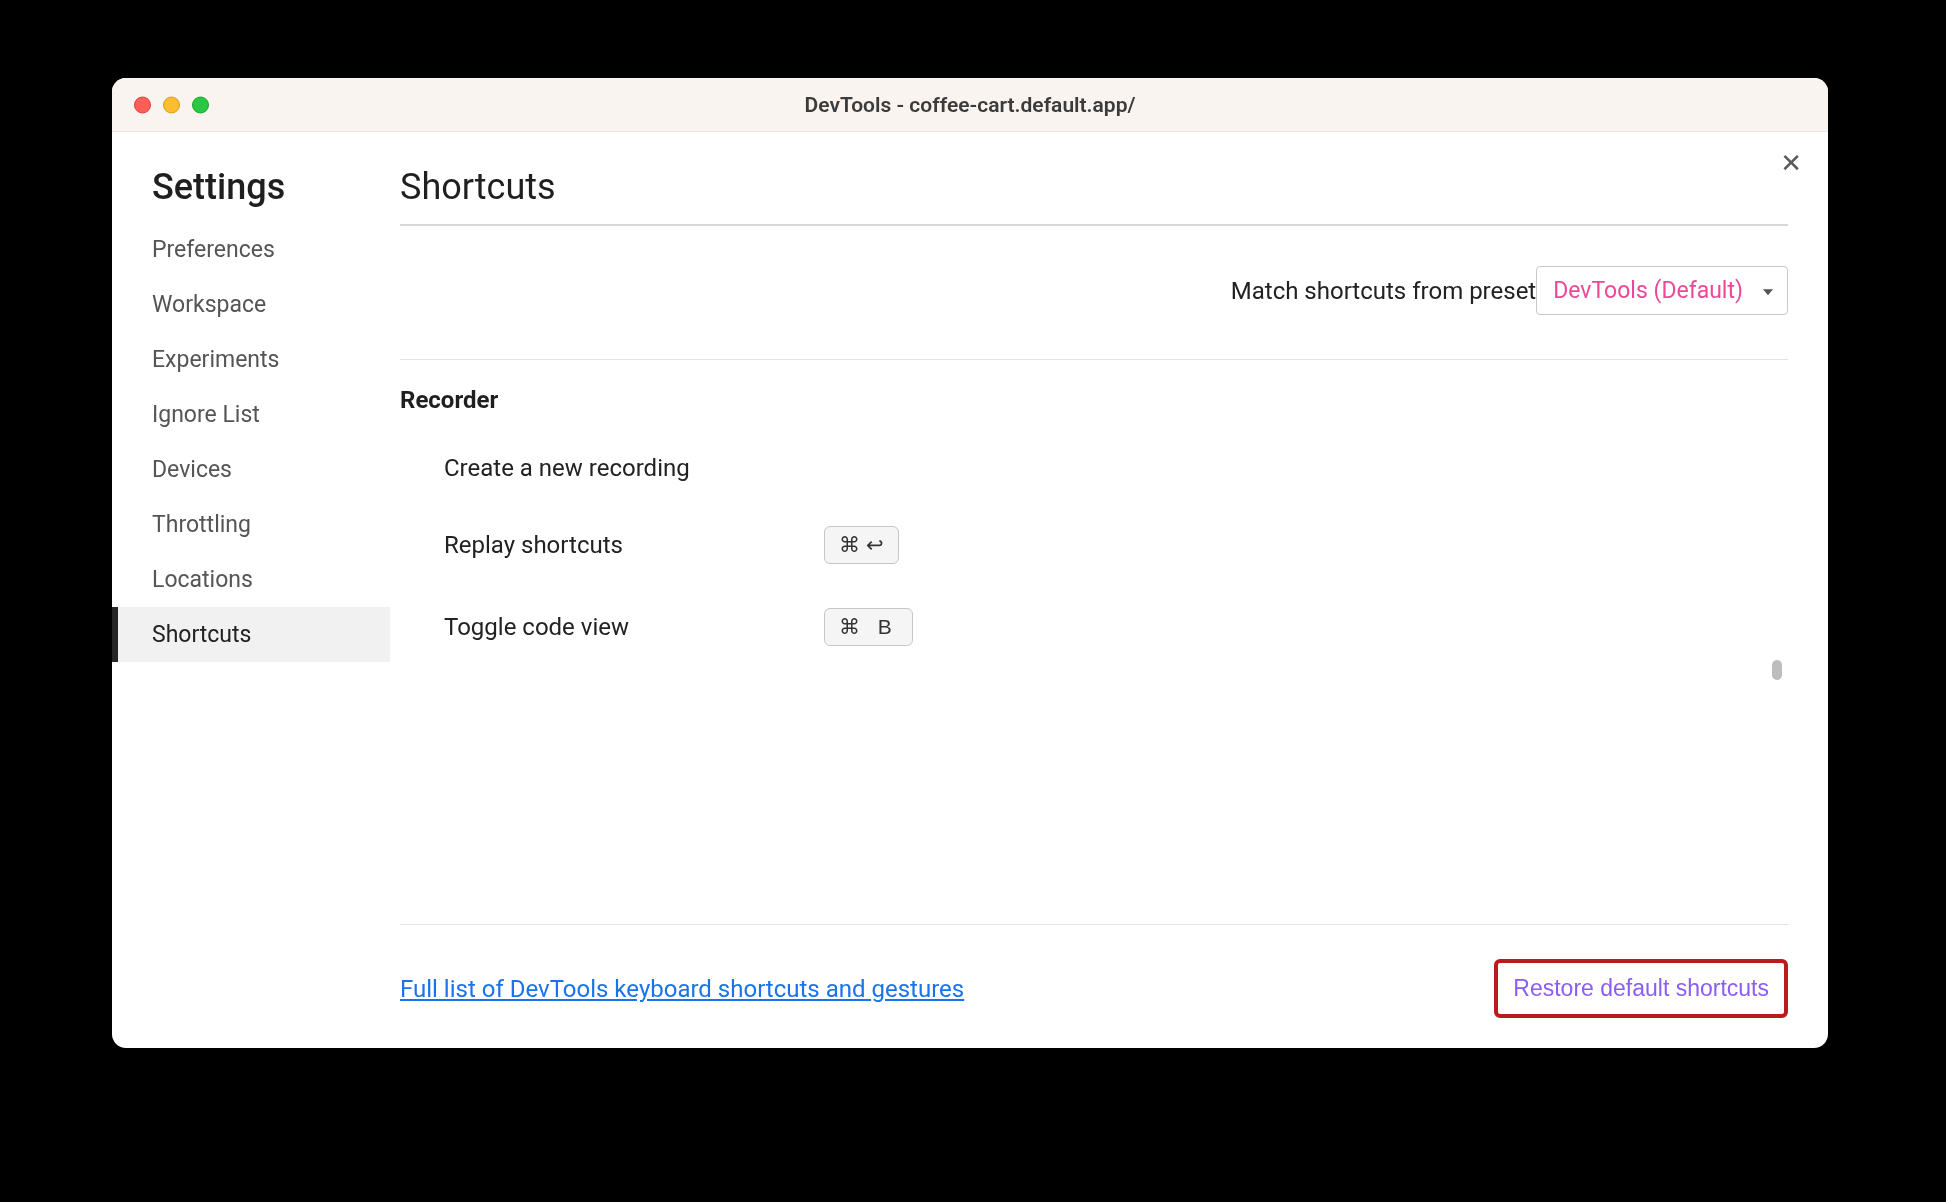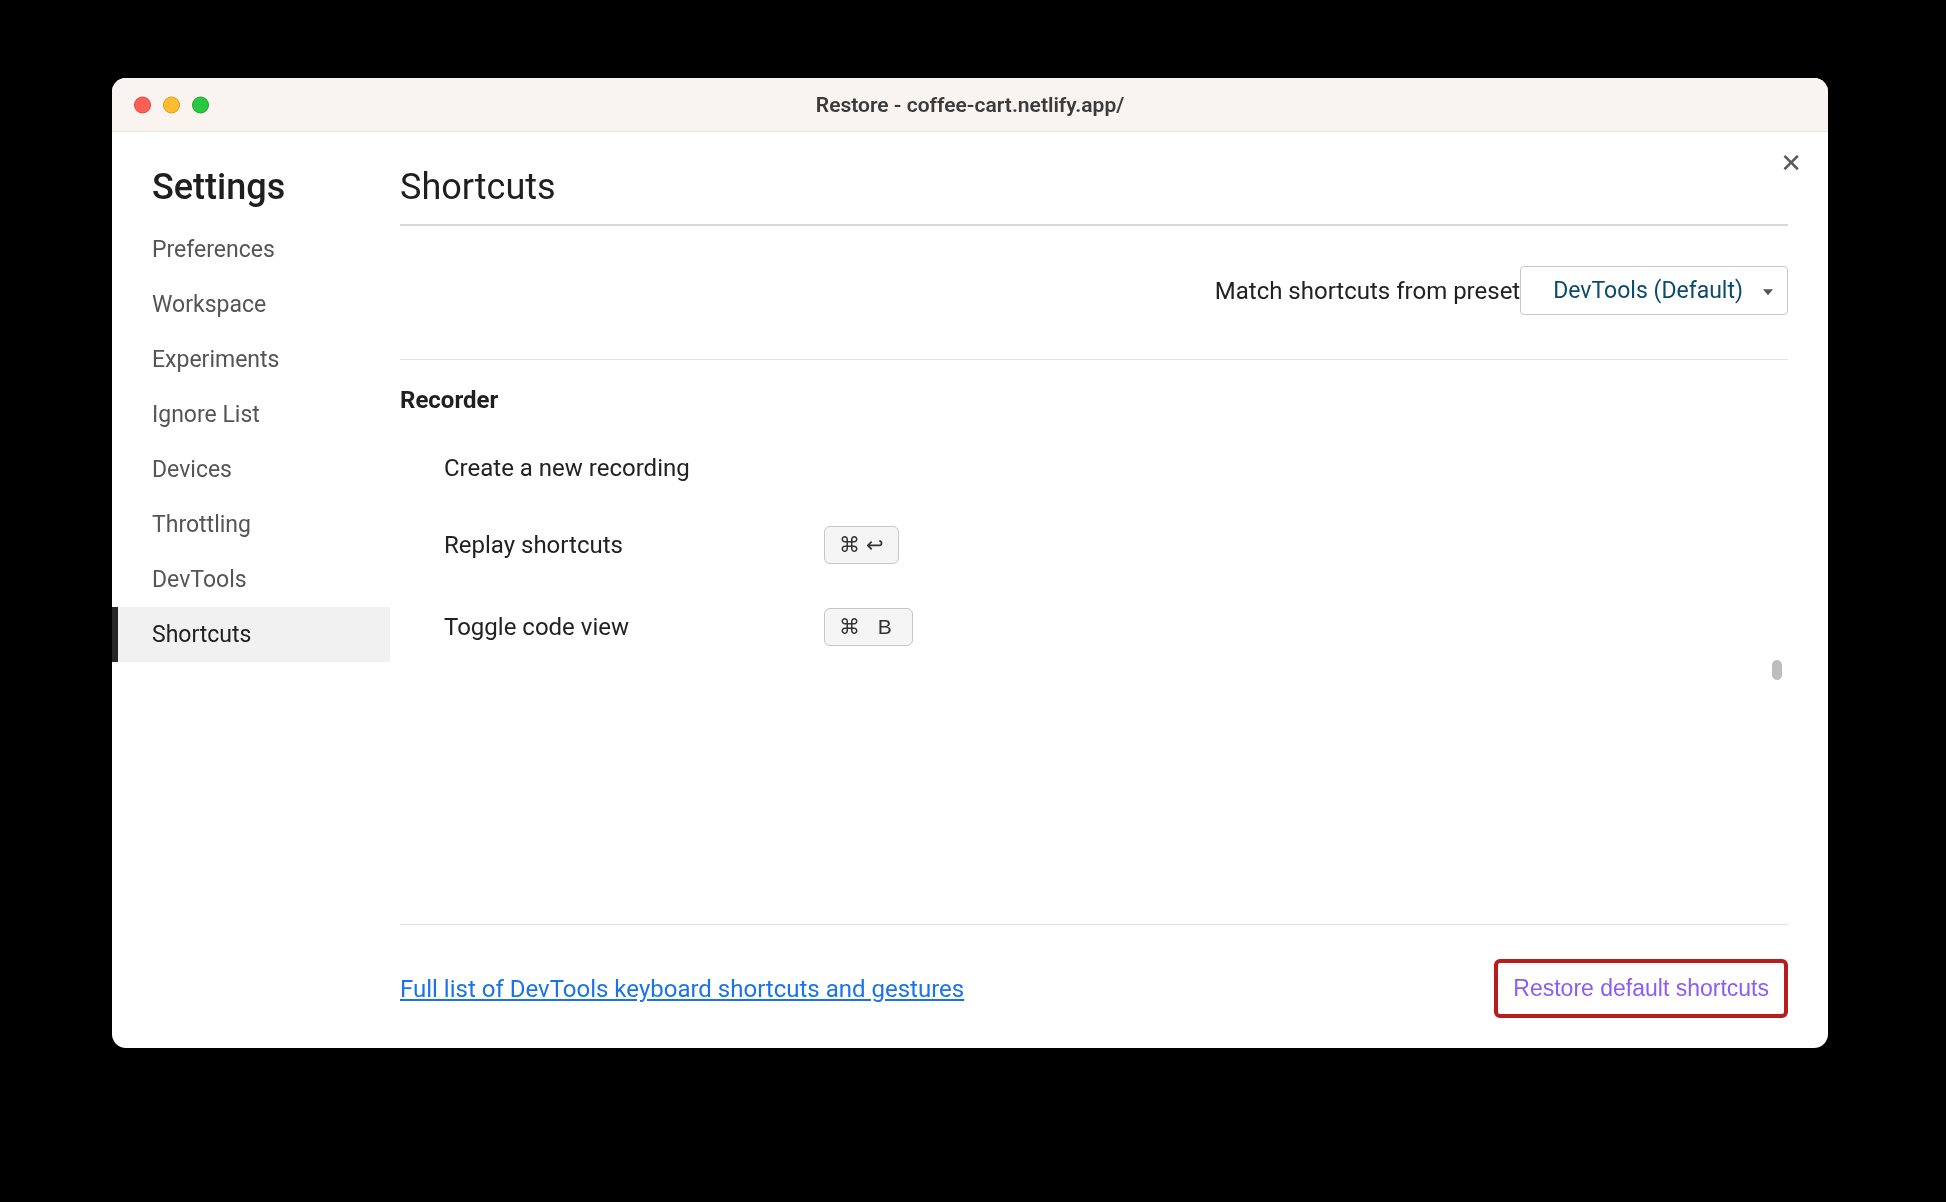--- a/index.html
+++ b/index.html
@@ -123,23 +123,23 @@
     align-items: center;
     margin-bottom: 44px;
   }
   .preset-label {
     font-size: 24px;
     color: #222;
   }
   .preset-select {
     border: 1px solid #c9c9c9;
     border-radius: 4px;
-    padding: 10px 44px 10px 32px;
+    padding: 10px 44px 10px 16px;
     font-size: 23px;
-    color: #0c4a6e;
+    color: #ec4899;
     background: #fff;
     position: relative;
     cursor: pointer;
   }
   .preset-select::after {
     content: "";
     position: absolute;
     right: 14px;
     top: 50%;
     transform: translateY(-30%);
@@ -232,37 +232,37 @@
 <body>
 
 <div class="window">
 
   <div class="titlebar">
     <div class="traffic-lights">
       <span class="tl-close"></span>
       <span class="tl-min"></span>
       <span class="tl-max"></span>
     </div>
-    <div class="titlebar-title">Restore - coffee-cart.netlify.app/</div>
+    <div class="titlebar-title">DevTools - coffee-cart.default.app/</div>
   </div>
 
   <div class="content">
 
     <div class="close-x">✕</div>
 
     <div class="sidebar">
       <div class="sidebar-title">Settings</div>
       <ul class="sidebar-list">
         <li>Preferences</li>
         <li>Workspace</li>
         <li>Experiments</li>
         <li>Ignore List</li>
         <li>Devices</li>
         <li>Throttling</li>
-        <li>DevTools</li>
+        <li>Locations</li>
         <li class="active">Shortcuts</li>
       </ul>
     </div>
 
     <div class="main">
       <div class="main-title">Shortcuts</div>
 
       <div class="preset-row">
         <div class="preset-label">Match shortcuts from preset</div>
         <div class="preset-select">

